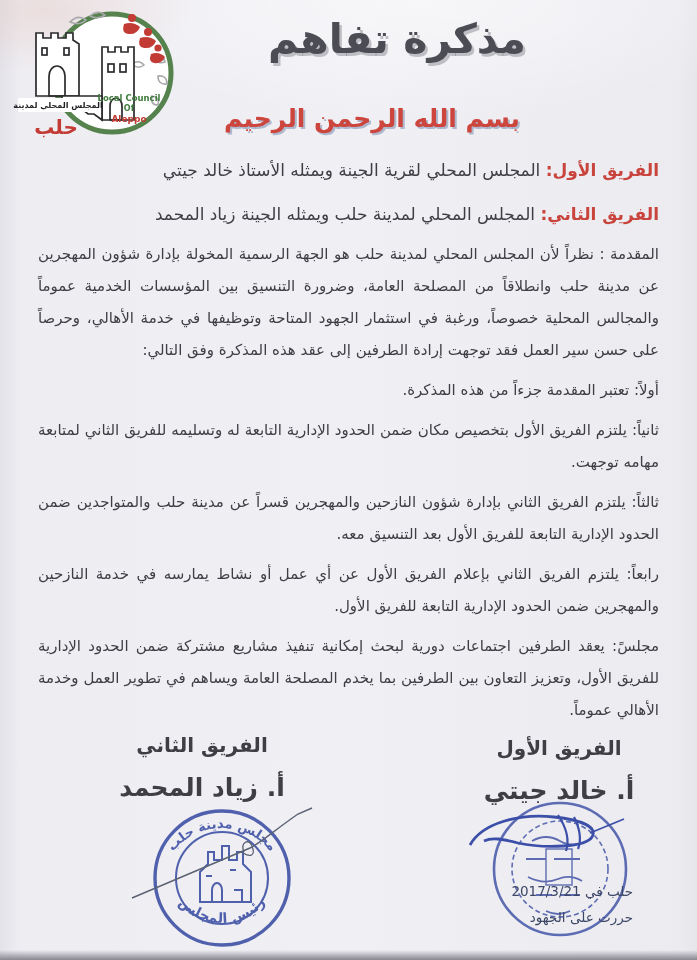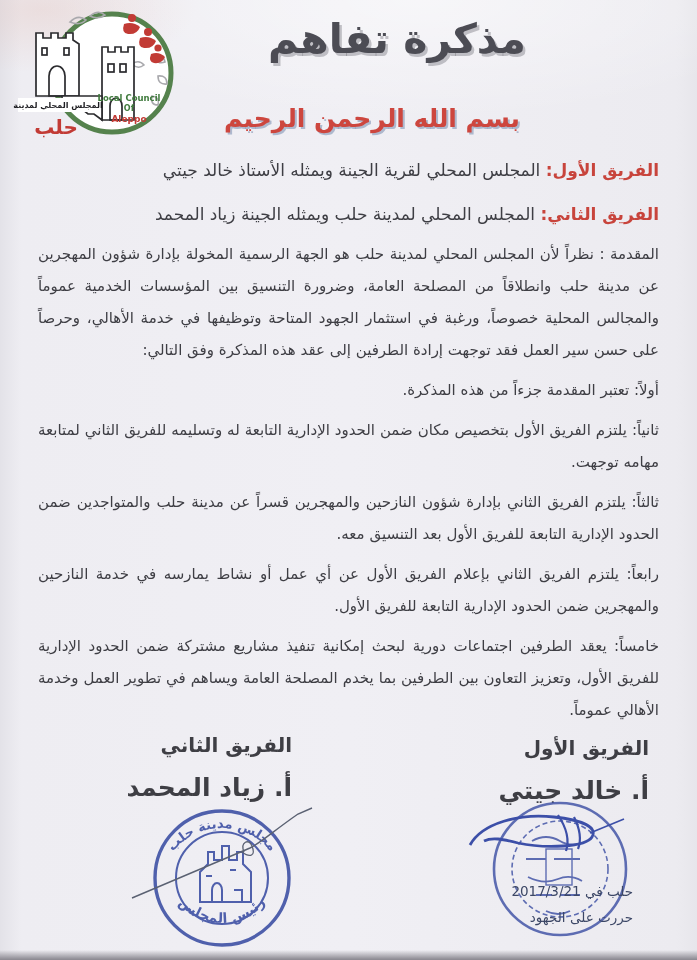--- a/index.html
+++ b/index.html
@@ -36,21 +36,21 @@
     white-space:nowrap;
   }
   
   .body-text{position:absolute;top:150px;right:38px;left:38px;direction:rtl;}
   .party-line{margin:0 0 4px 0;font-size:17px;line-height:40px;text-align:justify;}
   .party-label{color:#c8443c;font-weight:bold;}
   .para{margin:0 0 8px 0;font-size:15px;line-height:32px;text-align:justify;text-justify:inter-word;}
   .para:first-of-type{margin-top:10px;}
   .lead{color:#3e3e44;}
   
-  .sig{position:absolute;width:180px;font-weight:bold;}
+  .sig{position:absolute;width:180px;text-align:center;font-weight:bold;}
   .sig-first{top:736px;right:48px;}
   .sig-second{top:733px;left:112px;}
   .sig-title{font-size:20px;margin:0;}
   .sig-name{font-size:25px;margin:16px 0 0 0;}
   
   .stamp-second{position:absolute;left:130px;top:806px;width:190px;height:150px;}
   .stamp-first{position:absolute;left:462px;top:793px;width:190px;height:155px;}
   .hand-note{
     position:absolute;right:64px;top:878px;width:180px;
     color:#3c4766;font-size:13.5px;line-height:26px;
@@ -142,21 +142,21 @@
     </p>
     <p class="para">
       <span class="lead">ثالثاً:</span>
       <span>يلتزم الفريق الثاني بإدارة شؤون النازحين والمهجرين قسراً عن مدينة حلب والمتواجدين ضمن الحدود الإدارية التابعة للفريق الأول بعد التنسيق معه.</span>
     </p>
     <p class="para">
       <span class="lead">رابعاً:</span>
       <span>يلتزم الفريق الثاني بإعلام الفريق الأول عن أي عمل أو نشاط يمارسه في خدمة النازحين والمهجرين ضمن الحدود الإدارية التابعة للفريق الأول.</span>
     </p>
     <p class="para">
-      <span class="lead">خامساً:</span>
+      <span class="lead">مجلسً:</span>
       <span>يعقد الطرفين اجتماعات دورية لبحث إمكانية تنفيذ مشاريع مشتركة ضمن الحدود الإدارية للفريق الأول، وتعزيز التعاون بين الطرفين بما يخدم المصلحة العامة ويساهم في تطوير العمل وخدمة الأهالي عموماً.</span>
     </p>
   </div>
 
   <div class="sig sig-first">
     <p class="sig-title">الفريق الأول</p>
     <p class="sig-name">أ. خالد جيتي</p>
   </div>
   <div class="sig sig-second">
     <p class="sig-title">الفريق الثاني</p>

